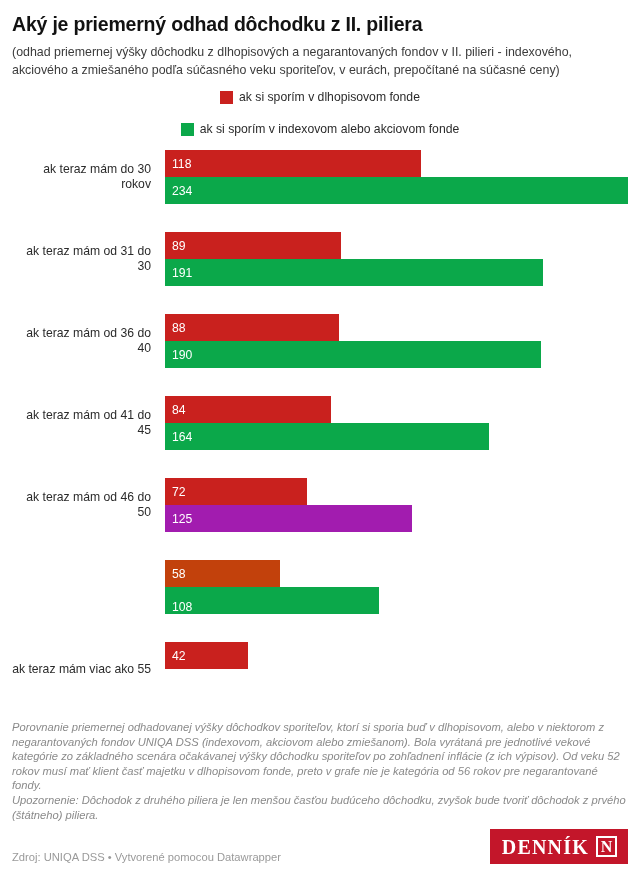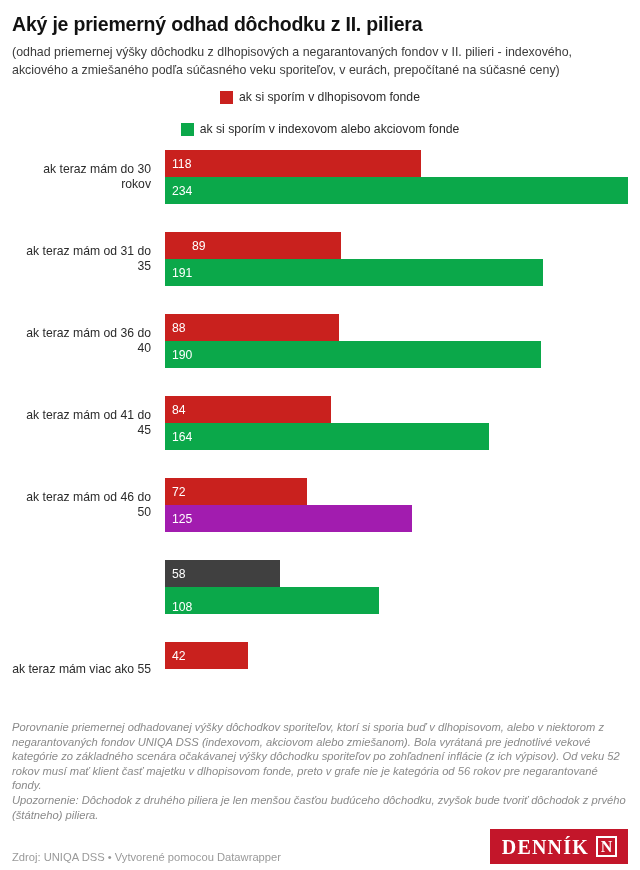--- a/index.html
+++ b/index.html
@@ -199,23 +199,23 @@
         <div class="bars">
           <div class="bar red" style="width: 256px; background: rgb(201, 33, 30);">
             <span class="bar-value">118</span>
           </div>
           <div class="bar green" style="width: 463px; background: rgb(11, 168, 74);">
             <span class="bar-value">234</span>
           </div>
         </div>
       </div>
       <div class="group">
-        <div class="cat-label">ak teraz mám od 31 do 35</div>
-        <div class="bars">
-          <div class="bar red" style="width: 176.098px; background: rgb(201, 33, 30); padding-left: 20px;">
+        <div class="cat-label">ak teraz mám od 31 do 30</div>
+        <div class="bars">
+          <div class="bar red" style="width: 176.098px; background: rgb(201, 33, 30);">
             <span class="bar-value">89</span>
           </div>
           <div class="bar green" style="width: 377.919px; background: rgb(11, 168, 74);">
             <span class="bar-value">191</span>
           </div>
         </div>
       </div>
       <div class="group">
         <div class="cat-label">ak teraz mám od 36 do 40</div>
         <div class="bars">
@@ -244,21 +244,21 @@
           <div class="bar red" style="width: 142.462px; background: rgb(201, 33, 30);">
             <span class="bar-value">72</span>
           </div>
           <div class="bar green" style="width: 247.329px; background: #a21caf;">
             <span class="bar-value">125</span>
           </div>
         </div>
       </div>
       <div class="group">
         <div class="bars">
-          <div class="bar red" style="width: 114.761px; background: #404040;">
+          <div class="bar red" style="width: 114.761px; background: #c2410c;">
             <span class="bar-value">58</span>
           </div>
           <div class="bar green" style="width: 213.692px; background: rgb(11, 168, 74); align-items: flex-end;">
             <span class="bar-value">108</span>
           </div>
         </div>
       </div>
       <div class="group">
         <div class="cat-label">ak teraz mám viac ako 55</div>
         <div class="bars">

